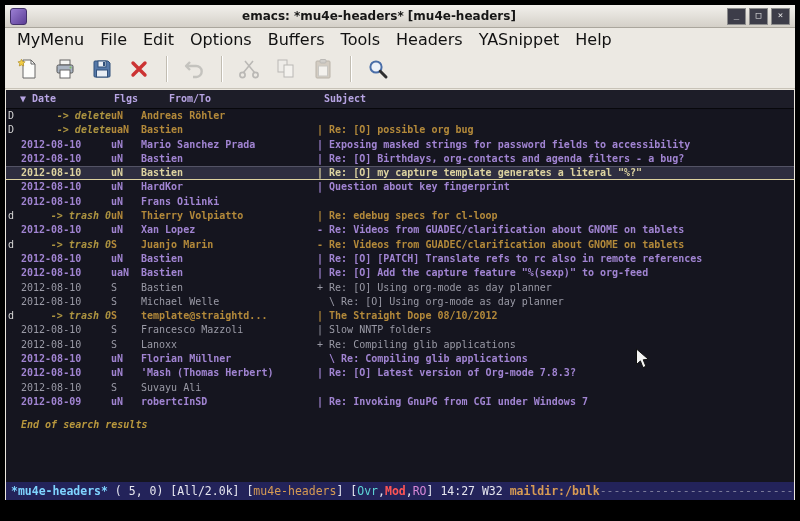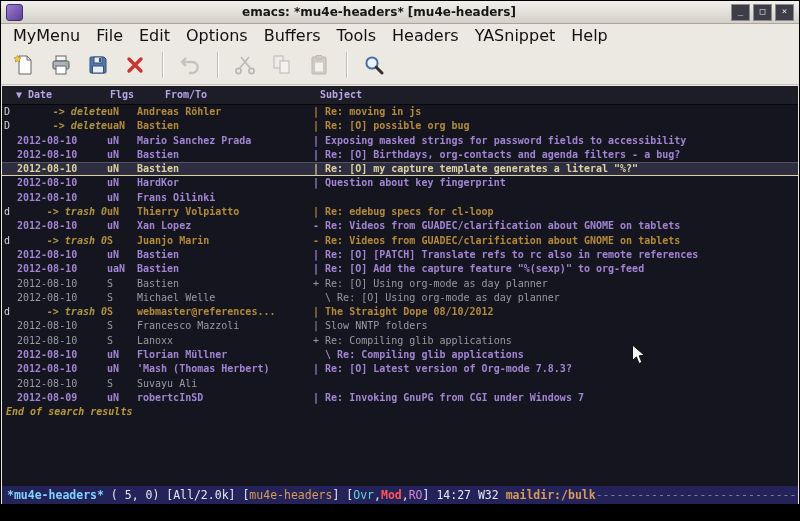--- a/index.html
+++ b/index.html
@@ -1,17 +1,17 @@
 <!DOCTYPE html>
 <html style="--buffer-bg: #15151f; --header-bg: #1d1d28; --header-fg: #b7a4e3; --unread: #a184d2; --read: #9a9aa6; --marked: #b3893a; --marked-date: #ad9440; --current-bg: #2e2e40; --current-text: #ddd3a0; --fringe-fg: #d4d4d4; --footer-fg: #b8973d; --ml-bg: #23235a; --ml-fg: #e6e6ef; --ml-buffer: #7fd4ff; --ml-mode: #d79b53; --ml-ovr: #5fd7d7; --ml-mod: #ff5555; --ml-ro: #d787d7; --ml-folder: #d79b53; --ml-dashes: #7a7a9a;"><head>
 <meta charset="utf-8">
 <style>
   html,body{margin:0;padding:0;}
   body{width:800px;height:521px;overflow:hidden;font-family:"DejaVu Sans",sans-serif;background:#777;}
-  .window{position:relative;width:800px;height:521px;box-sizing:border-box;border:1px solid #000000;
+  .window{position:relative;width:800px;height:521px;box-sizing:border-box;border:5px solid #000000;
           display:flex;flex-direction:column;background:#ece9e3;}
 
   
   .titlebar{height:23px;flex:0 0 23px;display:flex;align-items:center;padding:0 5px;
             background:linear-gradient(#f2f0ec,#d4d0c8);border-bottom:1px solid #aaa69d;box-sizing:border-box;}
   .title-icon{width:15px;height:15px;border-radius:3px;background:linear-gradient(135deg,#9b7fd4,#5d3f96);
               border:1px solid #43306b;margin-right:4px;flex:0 0 auto;}
   .title-text{flex:1;text-align:center;font-size:12px;font-weight:bold;color:#161616;
               white-space:nowrap;overflow:hidden;}
   .win-buttons{display:flex;gap:3px;flex:0 0 auto;}
@@ -44,22 +44,22 @@
   .col-date{flex:0 0 90px;overflow:hidden;}
   .col-flags{flex:0 0 30px;overflow:hidden;}
   .col-from{flex:0 0 172px;overflow:hidden;}
   .col-subj{flex:1;overflow:hidden;padding-left:4px;}
   .row.unread{color:var(--unread,#a184d2);font-weight:bold;}
   .row.read{color:var(--read,#9a9aa6);}
   .row.marked{color:var(--marked,#b3893a);font-weight:bold;}
   .row.marked .col-date{font-style:italic;color:var(--marked-date,#ad9440);text-align:right;}
   .row.current{background:var(--current-bg,#2e2e40);color:var(--current-text,#ddd3a0);font-weight:bold;
                box-shadow:inset 0 -1px 0 var(--current-text,#ddd3a0), inset 0 1px 0 rgba(220,220,230,.22);}
-  .footer{height:14.3px;line-height:14.3px;padding-left:4px;color:var(--footer-fg,#b8973d);
-          font-style:italic;font-weight:bold;white-space:pre;}
+  .footer{height:14.3px;line-height:14.3px;padding-left:15px;color:var(--footer-fg,#b8973d);
+          font-style:italic;font-weight:bold;white-space:pre;margin-top:9px;}
 
   
   .modeline{height:18px;flex:0 0 18px;line-height:18px;background:var(--ml-bg,#23235a);
             color:var(--ml-fg,#e6e6ef);font-family:"DejaVu Sans Mono",monospace;font-size:11.5px;
             white-space:pre;overflow:hidden;padding-left:5px;box-sizing:border-box;
             border-left:1px solid #ece8df;border-right:1px solid #ece8df;}
   .ml-buffer{color:var(--ml-buffer,#7fd4ff);font-weight:bold;text-align:right;}
   .ml-plain{color:var(--ml-fg,#e6e6ef);}
   .ml-mode{color:var(--ml-mode,#d79b53);}
   .ml-ovr{color:var(--ml-ovr,#5fd7d7);}
@@ -168,35 +168,35 @@
     </div>
 
   <div class="main">
     <div class="header-line">
       <span class="hl-date">▼ Date</span>
       <span class="hl-flags">Flgs</span>
       <span class="hl-from">From/To</span>
       <span class="hl-subject">Subject</span>
     </div>
     <div id="rows">
-        <div class="row marked"><span class="col-mark">D</span><span class="col-date">-&gt; delete</span><span class="col-flags">uN</span><span class="col-from">Andreas Röhler</span><span class="col-subj"><span>|</span> <span>Re: moving in js</span></span></div>
+        <div class="row marked"><span class="col-mark">D</span><span class="col-date">-&gt; delete</span><span class="col-flags">uN</span><span class="col-from">Andreas Röhler</span></div>
         <div class="row marked"><span class="col-mark">D</span><span class="col-date">-&gt; delete</span><span class="col-flags">uaN</span><span class="col-from">Bastien</span><span class="col-subj"><span>|</span> <span>Re: [O] possible org bug</span></span></div>
         <div class="row unread"><span class="col-mark"></span><span class="col-date">2012-08-10</span><span class="col-flags">uN</span><span class="col-from">Mario Sanchez Prada</span><span class="col-subj"><span>|</span> <span>Exposing masked strings for password fields to accessibility</span></span></div>
         <div class="row unread"><span class="col-mark"></span><span class="col-date">2012-08-10</span><span class="col-flags">uN</span><span class="col-from">Bastien</span><span class="col-subj"><span>|</span> <span>Re: [O] Birthdays, org-contacts and agenda filters - a bug?</span></span></div>
         <div class="row current"><span class="col-mark"></span><span class="col-date">2012-08-10</span><span class="col-flags">uN</span><span class="col-from">Bastien</span><span class="col-subj"><span>|</span> <span>Re: [O] my capture template generates a literal "%?"</span></span></div>
         <div class="row unread"><span class="col-mark"></span><span class="col-date">2012-08-10</span><span class="col-flags">uN</span><span class="col-from">HardKor</span><span class="col-subj"><span>|</span> <span>Question about key fingerprint</span></span></div>
         <div class="row unread"><span class="col-mark"></span><span class="col-date">2012-08-10</span><span class="col-flags">uN</span><span class="col-from">Frans Oilinki</span></div>
         <div class="row marked"><span class="col-mark">d</span><span class="col-date">-&gt; trash 0</span><span class="col-flags">uN</span><span class="col-from">Thierry Volpiatto</span><span class="col-subj"><span>|</span> <span>Re: edebug specs for cl-loop</span></span></div>
         <div class="row unread"><span class="col-mark"></span><span class="col-date">2012-08-10</span><span class="col-flags">uN</span><span class="col-from">Xan Lopez</span><span class="col-subj"><span>-</span> <span>Re: Videos from GUADEC/clarification about GNOME on tablets</span></span></div>
         <div class="row marked"><span class="col-mark">d</span><span class="col-date">-&gt; trash 0</span><span class="col-flags">S</span><span class="col-from">Juanjo Marin</span><span class="col-subj"><span>-</span> <span>Re: Videos from GUADEC/clarification about GNOME on tablets</span></span></div>
         <div class="row unread"><span class="col-mark"></span><span class="col-date">2012-08-10</span><span class="col-flags">uN</span><span class="col-from">Bastien</span><span class="col-subj"><span>|</span> <span>Re: [O] [PATCH] Translate refs to rc also in remote references</span></span></div>
         <div class="row unread"><span class="col-mark"></span><span class="col-date">2012-08-10</span><span class="col-flags">uaN</span><span class="col-from">Bastien</span><span class="col-subj"><span>|</span> <span>Re: [O] Add the capture feature "%(sexp)" to org-feed</span></span></div>
         <div class="row read"><span class="col-mark"></span><span class="col-date">2012-08-10</span><span class="col-flags">S</span><span class="col-from">Bastien</span><span class="col-subj"><span>+</span> <span>Re: [O] Using org-mode as day planner</span></span></div>
         <div class="row read"><span class="col-mark"></span><span class="col-date">2012-08-10</span><span class="col-flags">S</span><span class="col-from">Michael Welle</span><span class="col-subj"><span>  \</span> <span>Re: [O] Using org-mode as day planner</span></span></div>
-        <div class="row marked"><span class="col-mark">d</span><span class="col-date">-&gt; trash 0</span><span class="col-flags">S</span><span class="col-from">webmaster@references...</span><span class="col-subj"><span>|</span> <span>The Straight Dope 08/10/2012</span></span></div>
+        <div class="row marked"><span class="col-mark">d</span><span class="col-date">-&gt; trash 0</span><span class="col-flags">S</span><span class="col-from">template@straightd...</span><span class="col-subj"><span>|</span> <span>The Straight Dope 08/10/2012</span></span></div>
         <div class="row read"><span class="col-mark"></span><span class="col-date">2012-08-10</span><span class="col-flags">S</span><span class="col-from">Francesco Mazzoli</span><span class="col-subj"><span>|</span> <span>Slow NNTP folders</span></span></div>
         <div class="row read"><span class="col-mark"></span><span class="col-date">2012-08-10</span><span class="col-flags">S</span><span class="col-from">Lanoxx</span><span class="col-subj"><span>+</span> <span>Re: Compiling glib applications</span></span></div>
         <div class="row unread"><span class="col-mark"></span><span class="col-date">2012-08-10</span><span class="col-flags">uN</span><span class="col-from">Florian Müllner</span><span class="col-subj"><span>  \</span> <span>Re: Compiling glib applications</span></span></div>
         <div class="row unread"><span class="col-mark"></span><span class="col-date">2012-08-10</span><span class="col-flags">uN</span><span class="col-from">'Mash (Thomas Herbert)</span><span class="col-subj"><span>|</span> <span>Re: [O] Latest version of Org-mode 7.8.3?</span></span></div>
         <div class="row read"><span class="col-mark"></span><span class="col-date">2012-08-10</span><span class="col-flags">S</span><span class="col-from">Suvayu Ali</span></div>
         <div class="row unread"><span class="col-mark"></span><span class="col-date">2012-08-09</span><span class="col-flags">uN</span><span class="col-from">robertcInSD</span><span class="col-subj"><span>|</span> <span>Re: Invoking GnuPG from CGI under Windows 7</span></span></div>
       </div>
     <div class="footer">End of search results</div>
   </div>
 

